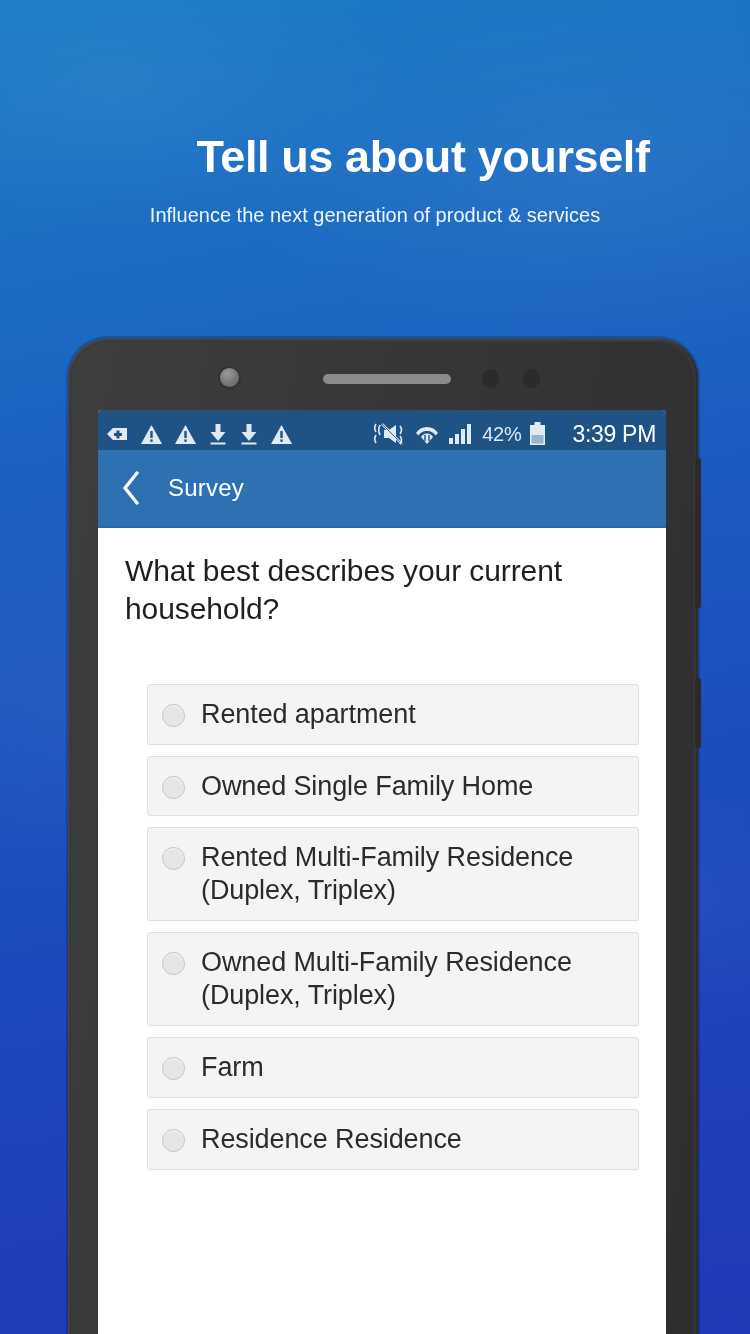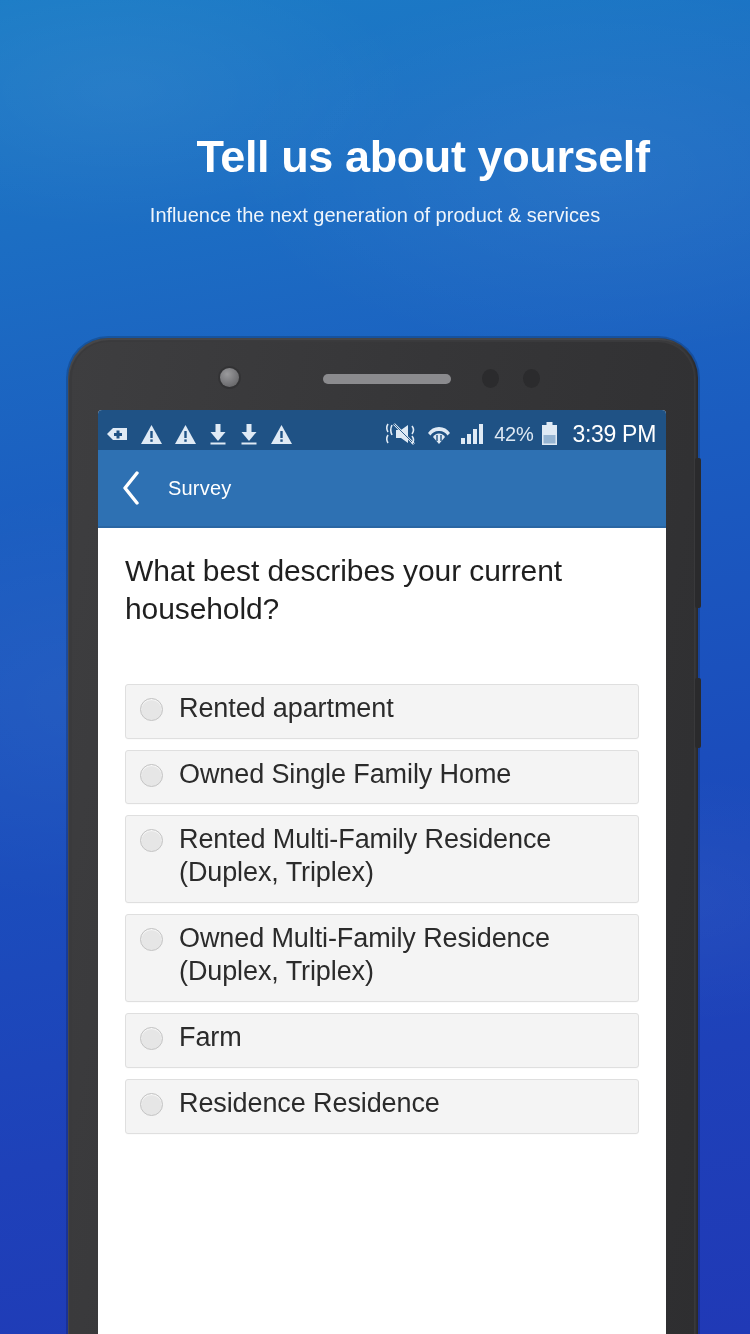--- a/index.html
+++ b/index.html
@@ -161,40 +161,40 @@
   .sb-icon { display: block; }
   .sb-battery-pct {
     font-size: 20px;
     color: #dde8f3;
     letter-spacing: -0.3px;
   }
   .sb-clock {
     font-size: 23px;
     color: #ffffff;
     letter-spacing: -0.3px;
-    margin-left: 6px;
+    margin-left: 18px;
   }
 
   
   .appbar {
     height: 78px;
     background: #2e71b3;
     border-bottom: 2px solid #2a66a3;
     display: flex;
     align-items: center;
     box-sizing: border-box;
   }
   .appbar-back {
     width: 66px;
     display: flex;
     align-items: center;
     justify-content: center;
   }
   .appbar-title {
-    font-size: 20px;
+    font-size: 24px;
     color: #ffffff;
     letter-spacing: 0.2px;
     margin-left: 4px;
   }
 
   
   .content {
     background: #ffffff;
     height: 870px;
     padding: 0 27px;
@@ -209,25 +209,26 @@
     letter-spacing: -0.1px;
   }
   .options {
     margin-top: 56px;
   }
   .option {
     background: #f4f4f4;
     border: 1px solid #dfdfdf;
     border-radius: 3px;
     margin-bottom: 11px;
-    padding: 7px 14px 13px 14px;
+    padding: 13px 14px 13px 14px;
     display: flex;
     align-items: flex-start;
     box-sizing: border-box;
     box-shadow: 0 1px 0 rgba(0,0,0,0.015);
+    margin-left: 22px;
   }
   .radio {
     width: 21px;
     height: 21px;
     border-radius: 50%;
     background: #e6e6e6;
     border: 1px solid #c4c4c4;
     flex: 0 0 auto;
     margin-top: 6px;
     margin-right: 16px;

